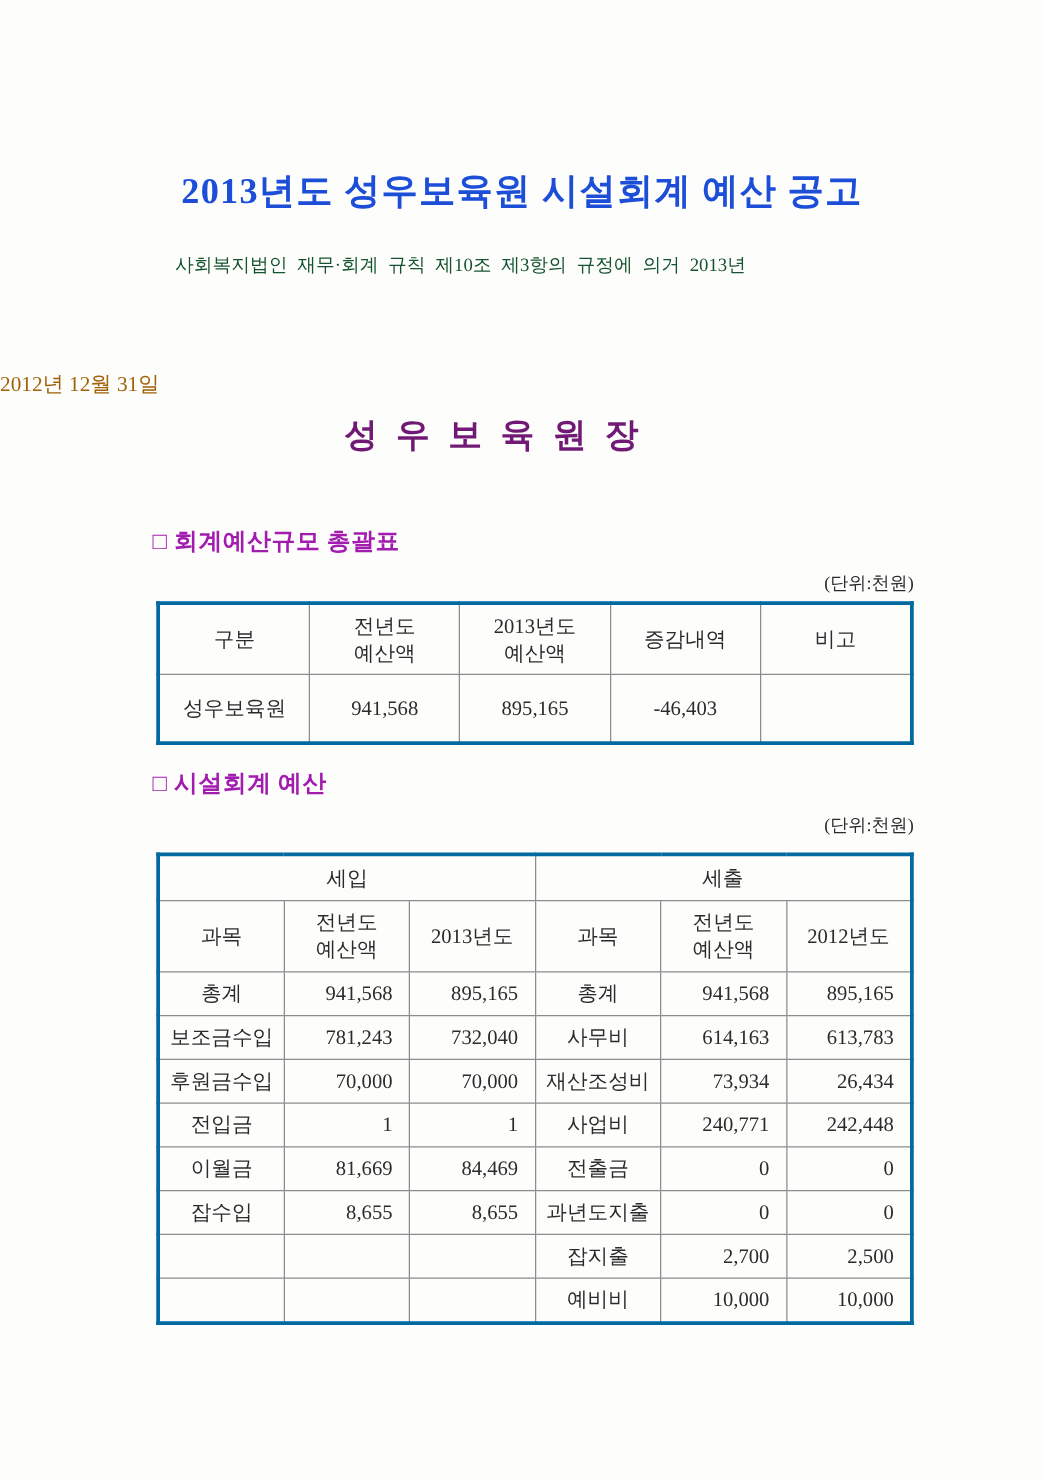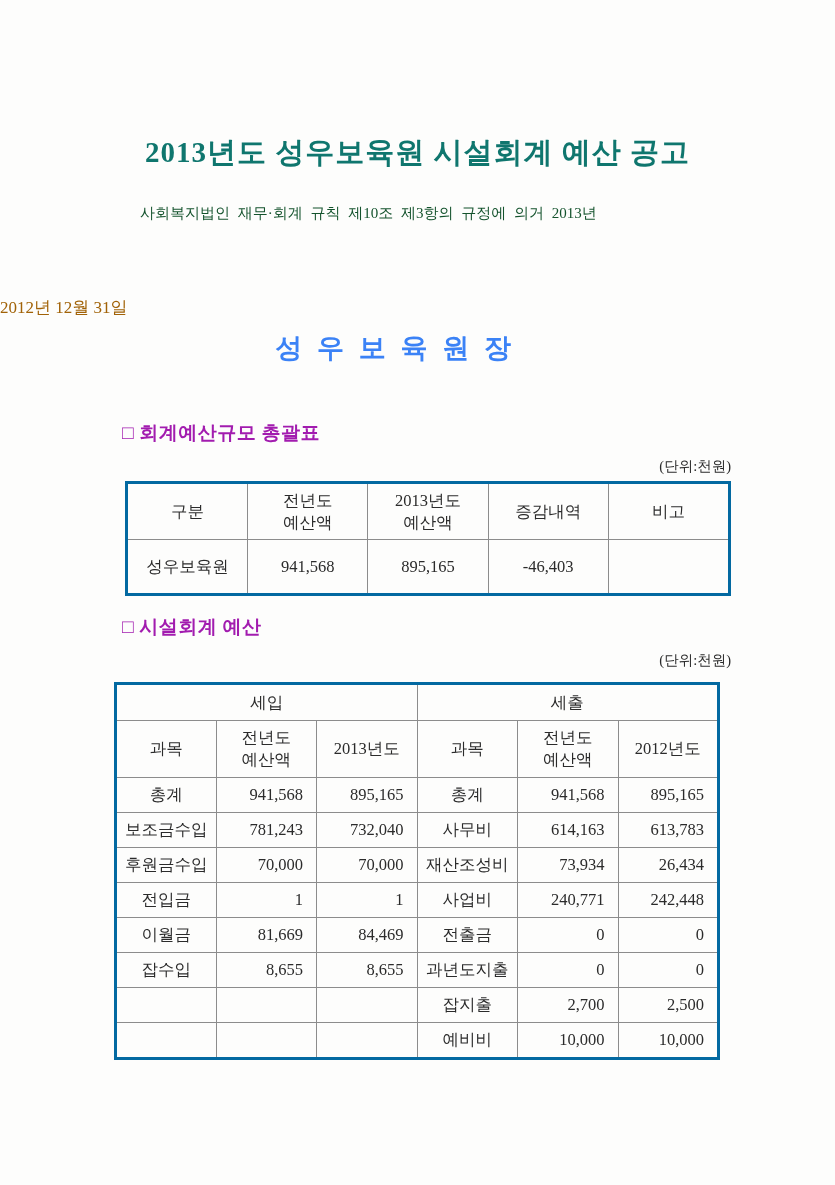--- a/index.html
+++ b/index.html
@@ -14,21 +14,21 @@
     overflow: hidden;
   }
   .abs { position: absolute; }
 
   .doc-title {
     top: 133px; left: 0; width: 835px;
     text-align: center;
     font-size: 29px;
     font-weight: bold;
     letter-spacing: 1px;
-    color: #0f766e;
+    color: #1d4ed8;
   }
   .intro {
     top: 196px; left: 112px; width: 622px;
     font-size: 15px;
     line-height: 34px;
     word-spacing: 4px;
     color: #14532d;
   }
   .intro .line1 { padding-left: 28px; }
   .date-line {
@@ -36,21 +36,21 @@
     text-align: left;
     font-size: 17px;
     color: #a16207;
   }
   .signature-line {
     top: 330px; left: 0; width: 790px;
     text-align: center;
     font-size: 27px;
     font-weight: bold;
     letter-spacing: 4px;
-    color: #3b82f6;
+    color: #701a75;
   }
   .section-heading {
     left: 122px;
     font-size: 19px;
     font-weight: bold;
     letter-spacing: 0.5px;
     color: #a21caf;
   }
   .heading-1 { top: 420px; }
   .heading-2 { top: 614px; }
@@ -77,21 +77,21 @@
     vertical-align: middle;
     white-space: pre-line;
     padding: 0;
     overflow: hidden;
   }
   .table-1 { top: 481px; left: 125px; }
   .table-1 td { width: 20%; }
   .table-1 .hdr-row td { height: 55px; }
   .table-1 .data-row td { height: 53px; }
 
-  .table-2 { top: 682px; left: 114px; }
+  .table-2 { top: 682px; left: 125px; }
   .table-2 td { width: 16.666%; }
   .table-2 .group-row td { height: 35px; }
   .table-2 .hdr-row td { height: 56px; }
   .table-2 .data-row td { height: 34px; }
   .table-2 td.num {
     text-align: right;
     padding-right: 13px;
   }
 </style>
 </head>

